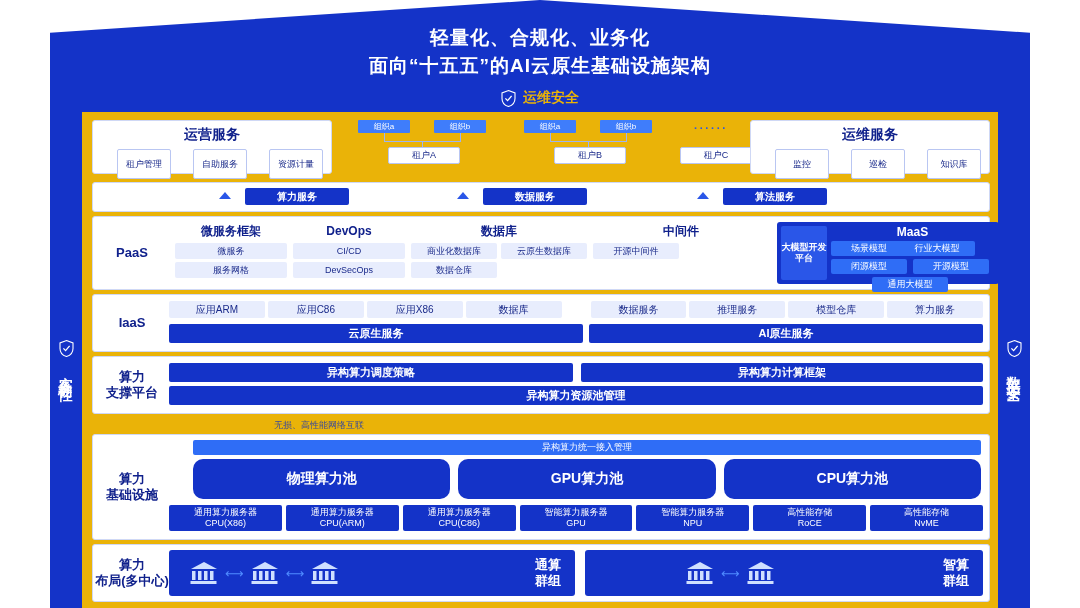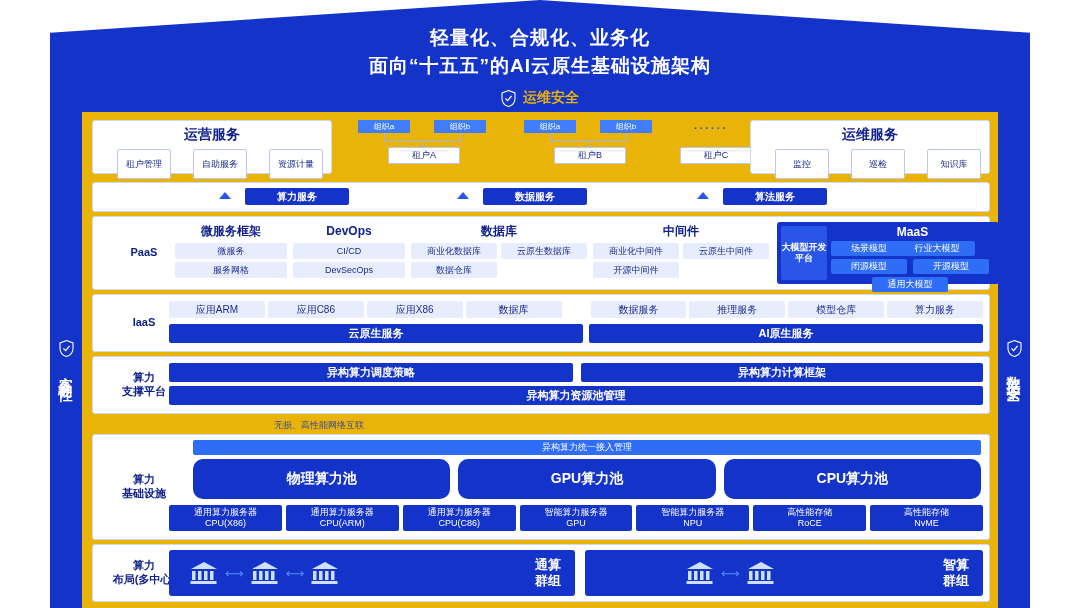--- a/index.html
+++ b/index.html
@@ -53,22 +53,22 @@
     writing-mode:vertical-rl;font-size:14px;font-weight:bold;letter-spacing:4px;
     margin-top:8px;
   }
 
   
   .canvas{
     position:absolute;left:32px;top:28px;width:916px;height:496px;
     background:#eab308;
   }
   .row-label{
-    position:absolute;left:12px;width:78px;text-align:center;
-    color:#10218c;font-weight:bold;font-size:11px;line-height:1.25;
+    position:absolute;left:0;width:78px;text-align:center;
+    color:#10218c;font-weight:bold;font-size:13px;line-height:1.25;
     display:flex;align-items:center;justify-content:center;
   }
   .chip{
     box-sizing:border-box;display:flex;align-items:center;justify-content:center;
     text-align:center;font-size:10px;color:#1a2a8a;border:1px solid #b9c6f2;
     background:#ffffff;border-radius:2px;
   }
   .blue{background:#1433c8;color:#fff;border:none;}
   .softblue{background:#e8edfd;color:#1a2a8a;border:none;}
 
@@ -313,24 +313,20 @@
             <div class="chip softblue">商业化数据库</div>
             <div class="chip softblue">云原生数据库</div>
           </div>
           <div class="grp-row">
             <div class="chip softblue" style="flex:0 0 86px;">数据仓库</div>
           </div>
         </div>
 
         <div class="grp" style="left:500px;width:176px;">
           <div class="grp-title">中间件</div>
-          <div class="grp-row">
-            <div class="chip softblue">商业化中间件</div>
-            <div class="chip softblue">云原生中间件</div>
-          </div>
           <div class="grp-row">
             <div class="chip softblue" style="flex:0 0 86px;">开源中间件</div>
           </div>
         </div>
 
         <div class="maas-box" style="left:684px;width:222px;">
           <div class="maas-left">大模型开发平台</div>
           <div style="position:absolute;left:54px;right:5px;top:3px;text-align:center;font-size:12px;font-weight:bold;">MaaS</div>
           <div class="maas-grid">
             <div class="maas-cell" style="left:0;top:14px;width:76px;">场景模型</div>

